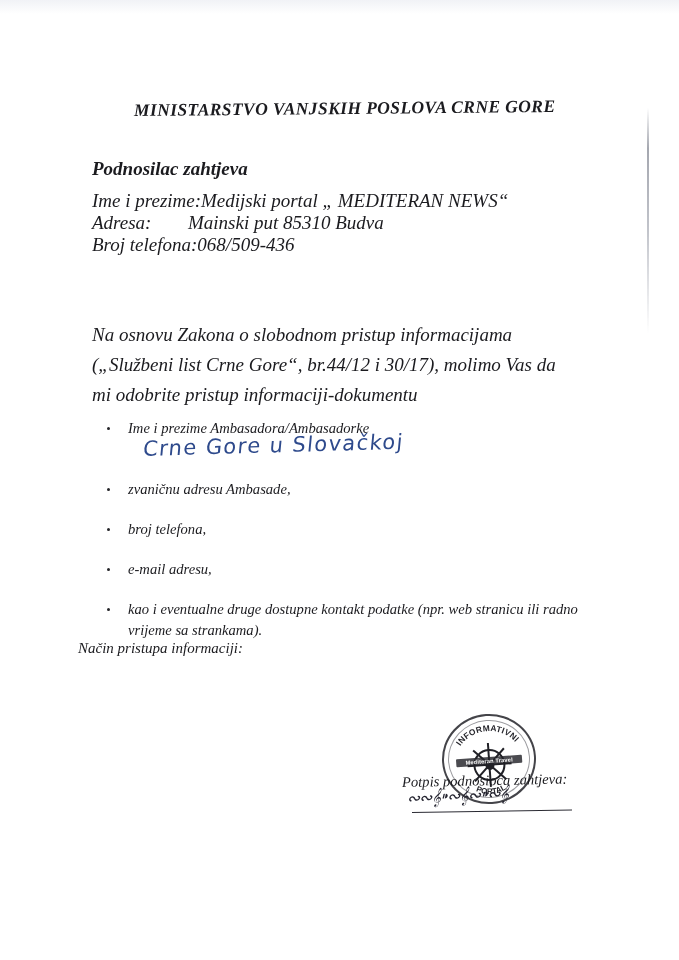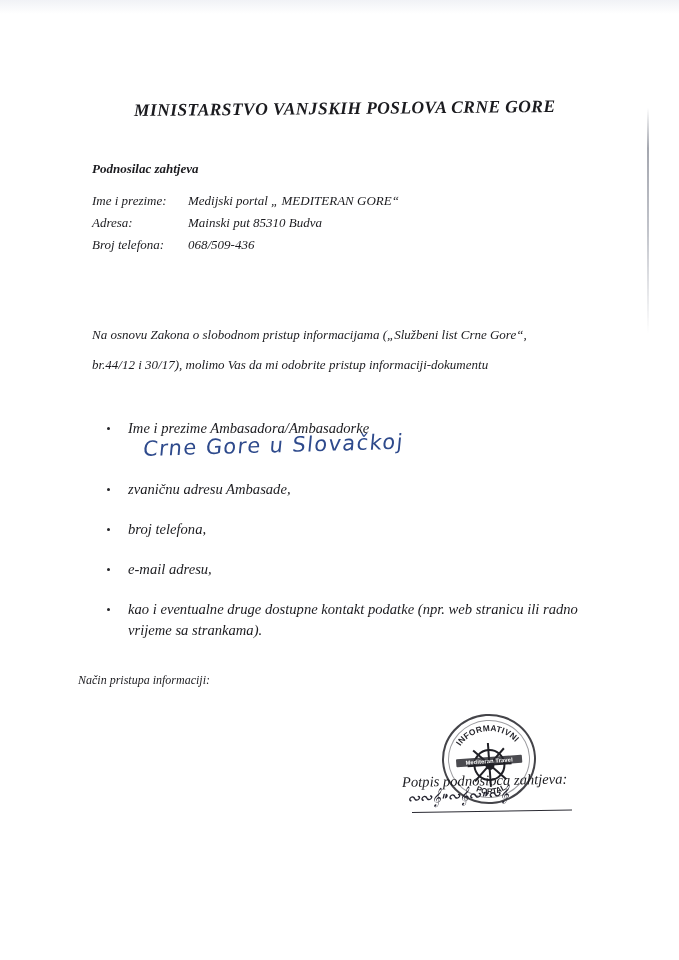--- a/index.html
+++ b/index.html
@@ -49,21 +49,21 @@
     font-size: 17.5px;
     letter-spacing: 0.4px;
     white-space: nowrap;
     transform: rotate(-0.55deg);
     transform-origin: left center;
   }
 
   .blk {
     position: absolute;
     font-style: italic;
-    font-size: 13px;
+    font-size: 19px;
     line-height: 22px;
   }
   .bold { font-weight: 700; }
 
   .lbl-applicant { left: 92px; top: 158px; }
 
   .applicant-lines { left: 92px; top: 190px; width: 430px; }
   .applicant-lines .row { display: block; white-space: pre; }
   .applicant-lines .key { display: inline-block; min-width: 96px; }
 
@@ -115,21 +115,21 @@
     color: #2e4a8c;
     font-size: 21px;
     letter-spacing: 1.4px;
     margin-left: 14px;
     display: inline-block;
     transform: rotate(-1.6deg) skewX(-7deg);
     transform-origin: left bottom;
     vertical-align: -2px;
   }
 
-  .lbl-access { left: 78px; top: 669px; font-size: 12px; }
+  .lbl-access { left: 78px; top: 637px; font-size: 15px; }
 
   .access-list {
     position: absolute;
     left: 78px;
     top: 665px;
     width: 520px;
     margin: 0;
     padding: 0;
     list-style: none;
   }
@@ -281,21 +281,21 @@
 <div id="page">
 
   <div class="scan-smudge"></div>
   <div class="scan-line"></div>
 
   <div class="doc-title">MINISTARSTVO VANJSKIH POSLOVA CRNE GORE</div>
 
   <div class="blk bold lbl-applicant">Podnosilac zahtjeva</div>
 
   <div class="blk applicant-lines">
-    <span class="row"><span class="key">Ime i prezime:</span><span>Medijski portal „ MEDITERAN GORE“</span></span>
+    <span class="row"><span class="key">Ime i prezime:</span><span>Medijski portal „ MEDITERAN NEWS“</span></span>
     <span class="row"><span class="key">Adresa:</span><span>Mainski put 85310 Budva</span></span>
     <span class="row"><span class="key">Broj telefona:</span><span>068/509-436</span></span>
   </div>
 
 
   <div class="blk legal-para">Na osnovu Zakona o slobodnom pristup informacijama („Službeni list Crne Gore“, br.44/12 i 30/17), molimo Vas da mi odobrite pristup informaciji-dokumentu</div>
 
 
   <ul class="req-list">
     <li>

